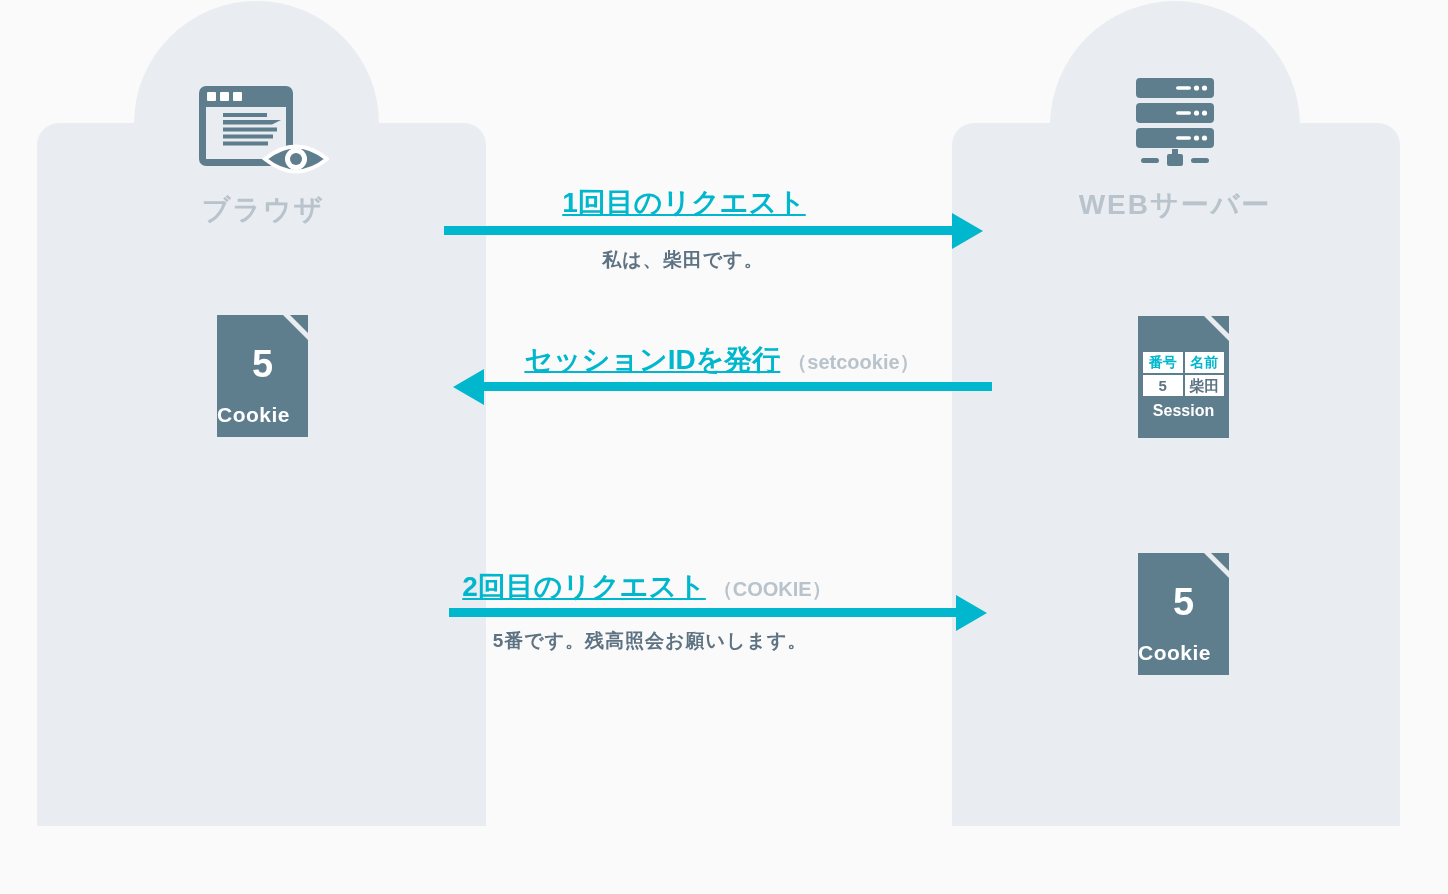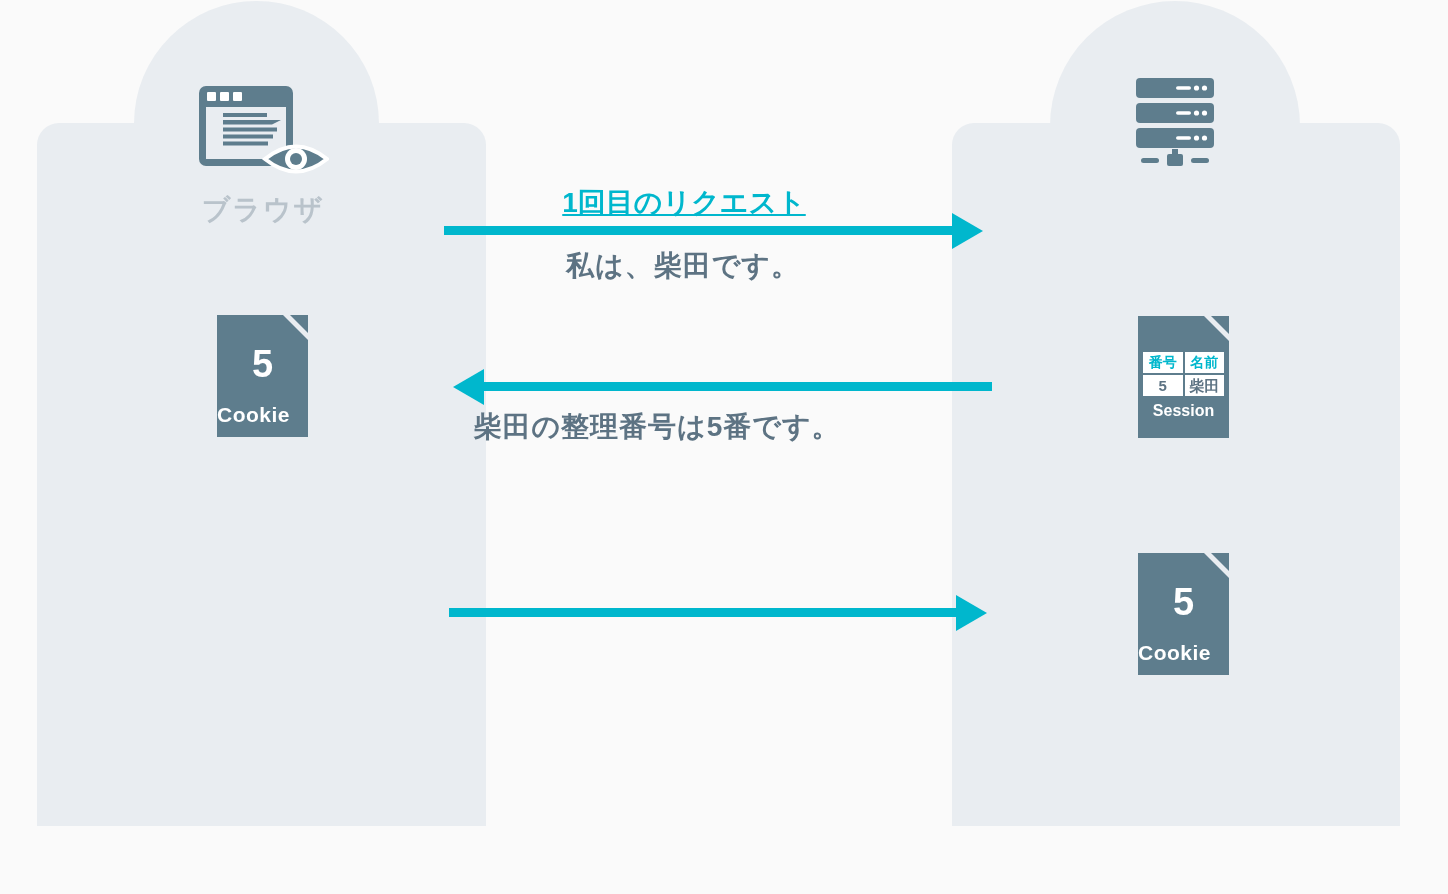--- a/index.html
+++ b/index.html
@@ -23,21 +23,21 @@
     font-size:28px;font-weight:700;color:var(--muted);letter-spacing:2px;
   }
   .icon-svg{position:absolute;}
 
   .msg-title{position:absolute;transform:translateX(-50%);white-space:nowrap;font-weight:700;}
   .msg-title .main{color:var(--accent);font-size:28px;text-decoration:underline;}
   .msg-title .suffix{color:var(--muted);font-size:20px;margin-left:7px;font-weight:700;}
   .msg-title .suffix:empty{display:none;margin:0;}
   .msg-body{
     position:absolute;transform:translateX(-50%);white-space:nowrap;
-    color:var(--text);font-size:28px;font-weight:700;letter-spacing:1px;
+    color:var(--text);font-size:19px;font-weight:700;letter-spacing:1px;
   }
   .shaft{position:absolute;height:9px;background:var(--accent);}
   .head-right{position:absolute;width:0;height:0;
     border-top:18px solid transparent;border-bottom:18px solid transparent;
     border-left:31px solid var(--accent);}
   .head-left{position:absolute;width:0;height:0;
     border-top:18px solid transparent;border-bottom:18px solid transparent;
     border-right:31px solid var(--accent);}
 
   .doc{position:absolute;width:91px;height:122px;}
@@ -106,34 +106,41 @@
       <circle cx="61.5" cy="12" r="2.6"></circle>
         <circle cx="69.5" cy="12" r="2.6"></circle>
       <rect x="41" y="35.2" width="15" height="3.6" rx="1.8"></rect>
       <circle cx="61.5" cy="37" r="2.6"></circle>
         <circle cx="69.5" cy="37" r="2.6"></circle>
       <rect x="41" y="60.2" width="15" height="3.6" rx="1.8"></rect>
       <circle cx="61.5" cy="62" r="2.6"></circle>
         <circle cx="69.5" cy="62" r="2.6"></circle>
     </g>
   </svg>
+  <div class="actor-label" style="left:1175px;top:186px">WEBサーバー</div>
 
   <div class="msg-title" style="left:684px;top:184px">
     <span class="main">1回目のリクエスト</span>
   </div>
   <div class="shaft" style="left:444px;top:226px;width:510px"></div>
   <div class="head-right" style="left:952px;top:213px"></div>
   <div class="msg-body" style="left:683px;top:247px">私は、柴田です。</div>
 
+  <div class="msg-title" style="left:722px;top:341px">
+    <span class="main">セッションIDを発行</span><span class="suffix">（setcookie）</span>
+  </div>
   <div class="head-left" style="left:453px;top:369px"></div>
   <div class="shaft" style="left:483px;top:382px;width:509px"></div>
-  <div class="msg-body" style="left:657px;top:408px">柴田の整理番号は5番です。</div>
 
+  <div class="msg-title" style="left:647px;top:568px">
+    <span class="main">2回目のリクエスト</span><span class="suffix">（COOKIE）</span>
+  </div>
   <div class="shaft" style="left:449px;top:608px;width:508px"></div>
   <div class="head-right" style="left:956px;top:595px"></div>
+  <div class="msg-body" style="left:650px;top:628px">5番です。残高照会お願いします。</div>
 
   <div class="doc" style="left:217px;top:315px">
     <svg width="91" height="122" viewBox="0 0 91 122">
       <path d="M0,0 H66 L91,25 V122 H0 Z" fill="#5e7d8d"></path>
       <path d="M73,0 H91 V18 Z" fill="#5e7d8d"></path>
     </svg>
     <div class="big-value">5</div>
     <div class="doc-label">Cookie</div>
   </div>
 

